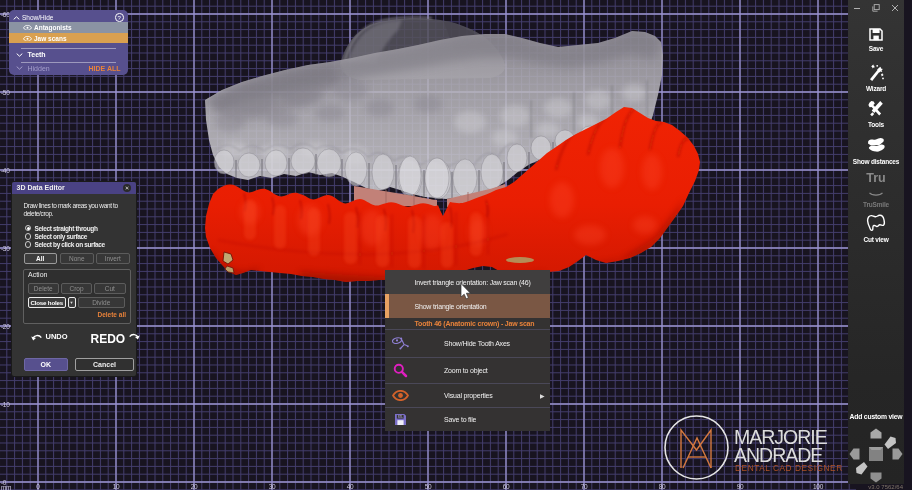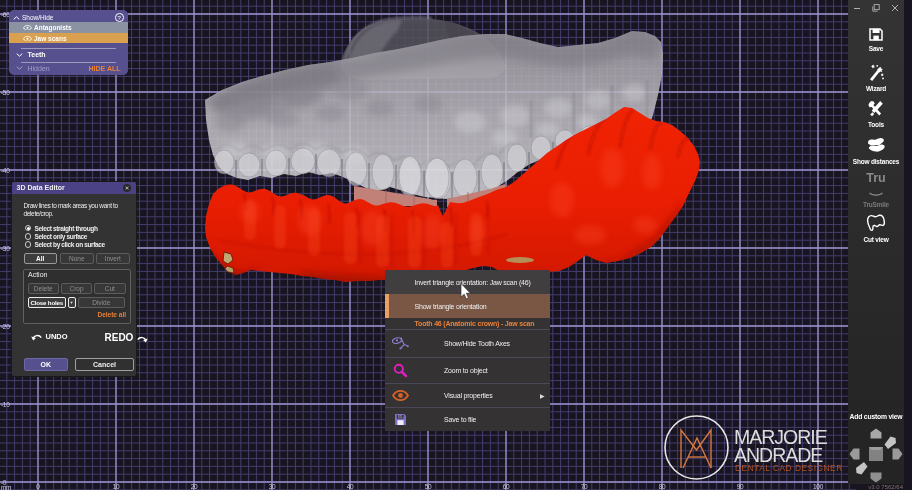--- a/index.html
+++ b/index.html
@@ -273,21 +273,21 @@
   <div class="btn dis" style="left:49.5px;top:101.1px;width:31px;">Crop</div>
   <div class="btn dis" style="left:82.5px;top:101.1px;width:31.5px;">Cut</div>
   <div class="btn" style="left:16.5px;top:115px;width:37.5px;height:11.5px;border-color:#ececec;color:#fff;font-weight:bold;font-size:6.2px;letter-spacing:-0.2px;">Close holes</div>
   <div class="btn" style="left:56px;top:115px;width:8px;height:11.5px;border-color:#ececec;font-size:4px;">▼</div>
   <div class="btn dis" style="left:66.5px;top:115px;width:46.5px;height:11.5px;">Divide</div>
   <div class="abs" style="left:0;top:129.5px;width:114.5px;text-align:right;color:#e8823a;font-weight:bold;">Delete all</div>
   <div class="abs" style="left:19px;top:150.5px;font-size:7.5px;font-weight:bold;color:#fff;display:flex;align-items:center;"><svg width="12" height="8" viewBox="0 0 12 8" style="margin-right:3px;">
           <path d="M2 5.5C3 2.2 8 1.2 10.3 4.6" stroke="#fff" stroke-width="1.3" fill="none"></path>
           <path d="M0.2 3.4L2.2 7.4 5 4.9Z" fill="#fff"></path>
         </svg>UNDO</div>
-  <div class="abs" style="left:93px;top:150.5px;font-size:10px;font-weight:bold;color:#fff;display:flex;align-items:flex-end;">REDO<svg width="12" height="8" viewBox="0 0 12 8" style="margin-left:3px;">
+  <div class="abs" style="left:79px;top:150.5px;font-size:12px;font-weight:bold;color:#fff;display:flex;align-items:flex-start;">REDO<svg width="12" height="8" viewBox="0 0 12 8" style="margin-left:3px;">
           <path d="M10 5.5C9 2.2 4 1.2 1.7 4.6" stroke="#fff" stroke-width="1.3" fill="none"></path>
           <path d="M11.8 3.4L9.8 7.4 7 4.9Z" fill="#fff"></path>
         </svg></div>
   <div class="abs" style="left:12.5px;top:176.4px;width:43.5px;height:13px;background:#57508e;border:1px solid #6e67a5;border-radius:2px;color:#fff;font-weight:bold;font-size:7px;display:flex;align-items:center;justify-content:center;">OK</div>
   <div class="abs" style="left:63.5px;top:176.4px;width:59px;height:13px;background:#303030;border:1px solid #a0a0a0;border-radius:2px;color:#eee;font-weight:bold;font-size:7px;display:flex;align-items:center;justify-content:center;">Cancel</div>
 </div>
 <div id="menu">
   <div class="mr" style="top:0;height:23.9px;background:#403e3e;">Invert triangle orientation: Jaw scan (46)</div>
   <div class="mr" style="top:23.9px;height:24.1px;background:#7a5744;">Show triangle orientation</div>
   <div class="abs" style="left:0;top:23.9px;width:3.5px;height:24.1px;background:#e9a262;"></div>

